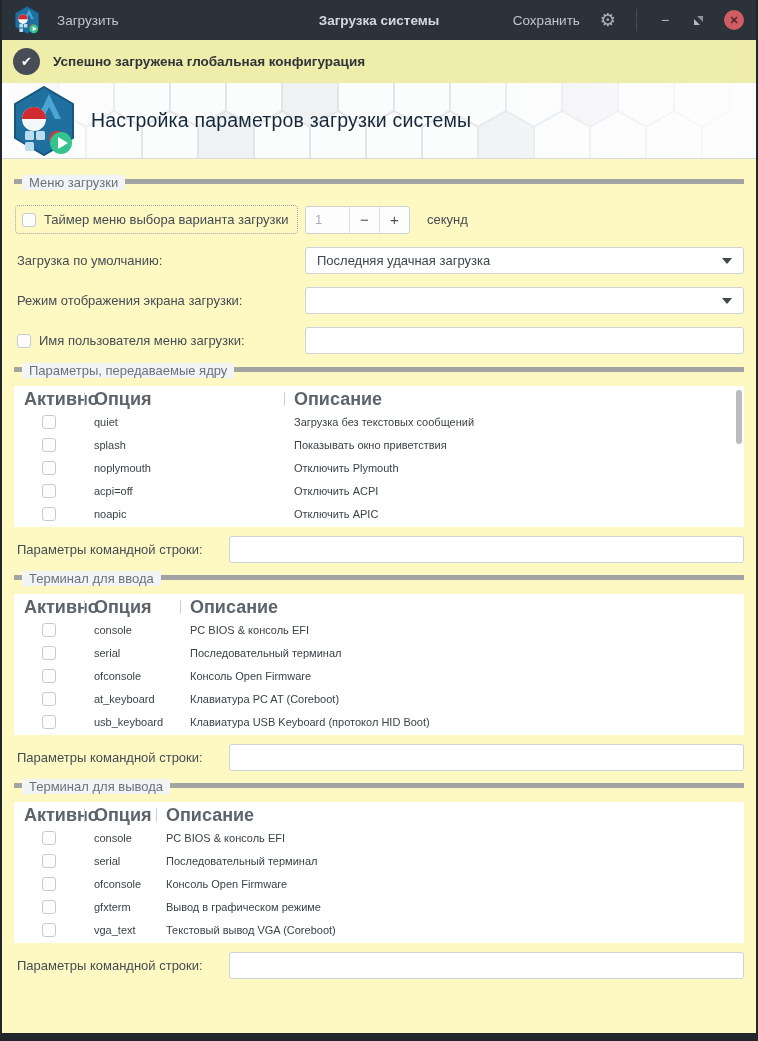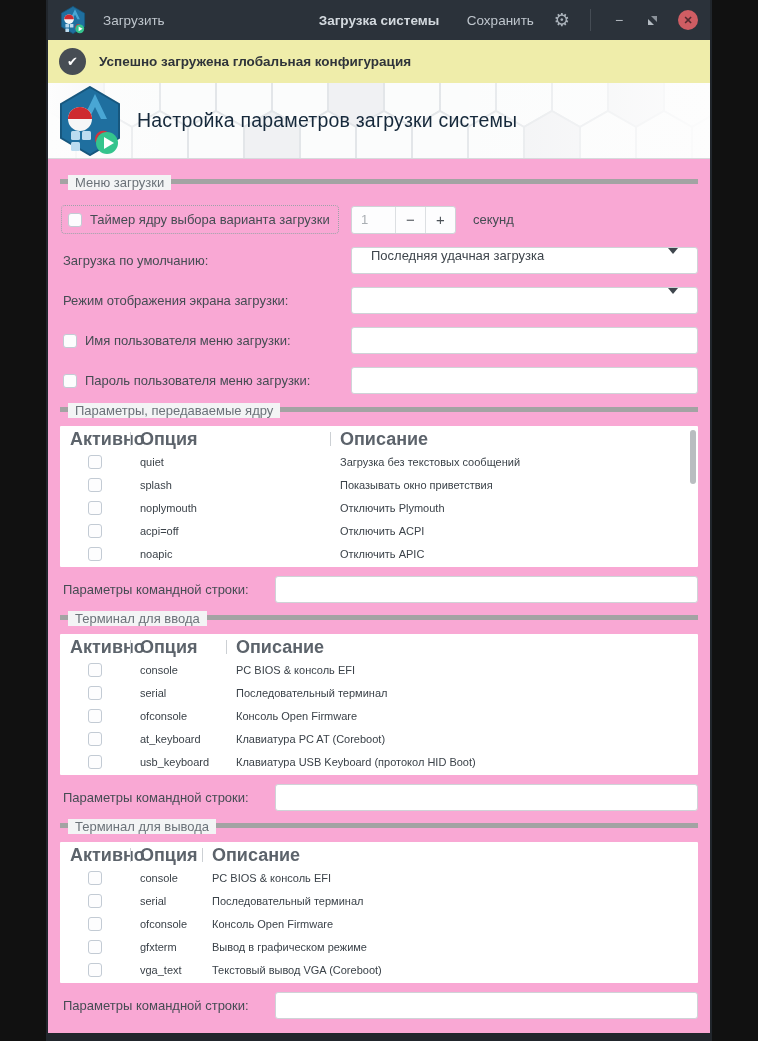--- a/index.html
+++ b/index.html
@@ -1,20 +1,20 @@
 <!DOCTYPE html>
 <html><head>
 <meta charset="utf-8">
 <style>
   * { margin:0; padding:0; box-sizing:border-box; }
   html,body { background:#111; }
   body { font-family:"Liberation Sans", sans-serif; }
   .window{
-    width:666px; height:1041px; margin:0 auto; position:relative;
-    background:#f9a8d4; display:flex; flex-direction:column;
+    width:758px; height:1041px; margin:0 auto; position:relative;
+    background:#fef9c3; display:flex; flex-direction:column;
     border-left:2px solid #21262c; border-right:2px solid #21262c; border-bottom:8px solid #21262c;
   }
   
   .titlebar{ height:40px; background:#2b323a; display:flex; align-items:center; padding:0 12px; position:relative; flex:0 0 auto;}
   .tb-left{ display:flex; align-items:center; gap:17px; }
   .tb-title{ position:absolute; left:0; right:0; text-align:center; color:#d3d9de; font-size:13.5px; font-weight:bold; pointer-events:none;}
   .tb-btn{ color:#bfc6cd; font-size:13.5px; cursor:default; }
   .tb-right{ margin-left:auto; display:flex; align-items:center; gap:20px; z-index:1;}
   .gear{ color:#aab2ba; font-size:18px; line-height:1; }
   .tb-sep{ width:1px; height:22px; background:#454c54; }
@@ -40,21 +40,21 @@
   .frow{ display:grid; grid-template-columns:291px 1fr; align-items:center; margin-bottom:13px; }
   .frow.firstrow{ margin-top:21px; }
   .lbl{ font-size:13px; color:#454c53; padding-left:3px; }
   .cbwrap{ display:flex; align-items:center; padding-left:3px; }
   .focusbox{ display:inline-flex; align-items:center; border:1px dotted #9da3a9; border-radius:4px; padding:6px 8px 6px 6px; margin-left:1px;}
   .cb{ width:14px; height:14px; background:#fdfdfe; border:1px solid #c3cbd4; border-radius:3px; margin-right:8px; flex:0 0 auto; }
   .spinner{ width:105px; height:28px; background:#fdfdfe; border:1px solid #cfd3d7; border-radius:3px; display:grid; grid-template-columns:43px 30px 30px; align-items:stretch; }
   .spin-val{ display:flex; align-items:center; padding-left:9px; color:#a9aeb3; font-size:13px; }
   .spin-btn{ display:flex; align-items:center; justify-content:center; color:#4b5157; font-size:15px; border-left:1px solid #dcdfe2; }
   .unit{ font-size:13px; color:#454c53; margin-left:17px; }
-  .dropdown{ height:27px; background:#fff; border:1px solid #cfd3d7; border-radius:3px; display:flex; padding:0 19px; }
+  .dropdown{ height:27px; background:#fff; border:1px solid #cfd3d7; border-radius:3px; display:flex; align-items:center; padding:0 11px; }
   .dd-val{ font-size:13px; color:#3e454c; flex:1; }
   .dd-arrow{ width:0; height:0; border-left:5px solid transparent; border-right:5px solid transparent; border-top:6px solid #3f464d; }
   .tinput{ height:27px; background:#fff; border:1px solid #cfd3d7; border-radius:3px; width:100%; font-size:13px; color:#3e454c; padding:0 9px; font-family:"Liberation Sans",sans-serif; outline:none;}
   
   .tbl{ background:#fff; margin-top:14px; position:relative; padding-top:2px; padding-bottom:2px; border-radius:1px;}
   .trow{ display:grid; grid-template-columns:var(--c1) var(--c2) 1fr; align-items:center; height:23px; }
   .thead{ height:22px; }
   .th{ font-size:18px; font-weight:bold; color:#5c636b; padding-left:10px; position:relative; }
   .th.sep::before{ content:""; position:absolute; left:0; top:3px; height:14px; width:1px; background:#ccd0d4; }
   .cell-active{ display:flex; justify-content:center; }
@@ -196,21 +196,21 @@
 
   <div class="main">
 
     <div class="group first">
       <span class="legend">Меню загрузки</span>
 
       <div class="frow firstrow">
         <div>
           <span class="focusbox">
             <span class="cb"></span>
-            <span class="lbl" style="padding-left:0">Таймер ядру выбора варианта загрузки</span>
+            <span class="lbl" style="padding-left:0">Таймер меню выбора варианта загрузки</span>
           </span>
         </div>
         <div style="display:flex;align-items:center;">
           <span class="spinner">
             <span class="spin-val">1</span>
             <span class="spin-btn">−</span>
             <span class="spin-btn">+</span>
           </span>
           <span class="unit">секунд</span>
         </div>
@@ -233,27 +233,20 @@
       </div>
 
       <div class="frow">
         <span class="cbwrap">
           <span class="cb"></span>
           <span class="lbl" style="padding-left:0">Имя пользователя меню загрузки:</span>
         </span>
         <input class="tinput" value="" style="">
       </div>
 
-      <div class="frow">
-        <span class="cbwrap">
-          <span class="cb"></span>
-          <span class="lbl" style="padding-left:0">Пароль пользователя меню загрузки:</span>
-        </span>
-        <input class="tinput" value="" style="">
-      </div>
     </div>
 
     <div class="group">
       <span class="legend">Параметры, передаваемые ядру</span>
       <div class="tbl tbl-kernel">
           <div class="trow thead">
             <span class="th">Активно</span>
             <span class="th sep">Опция</span>
             <span class="th sep">Описание</span>
           </div>

